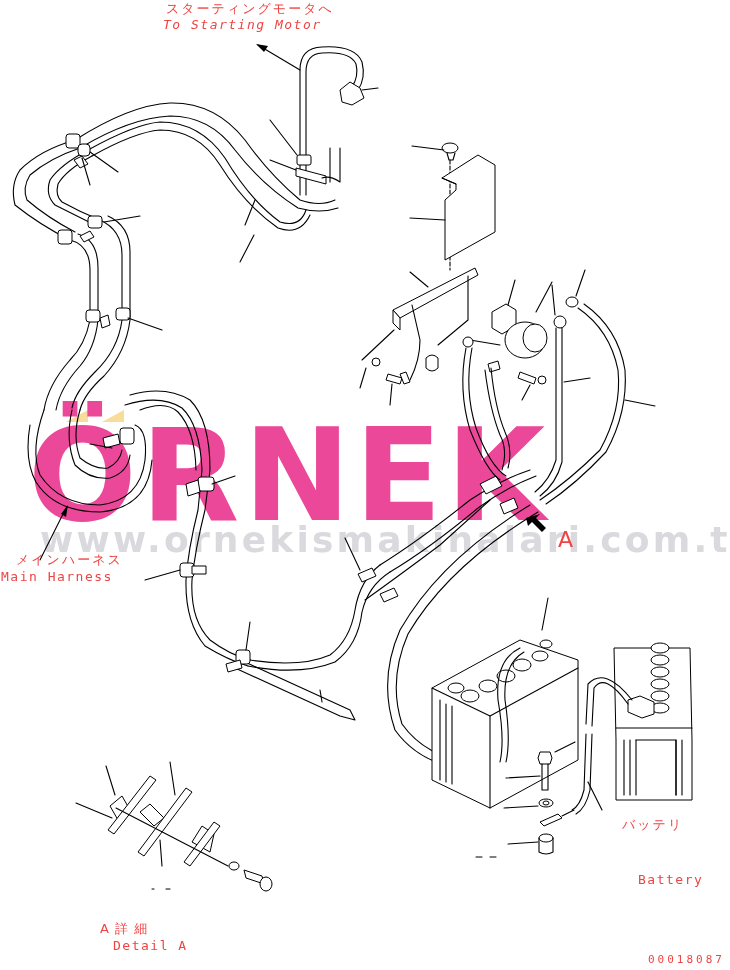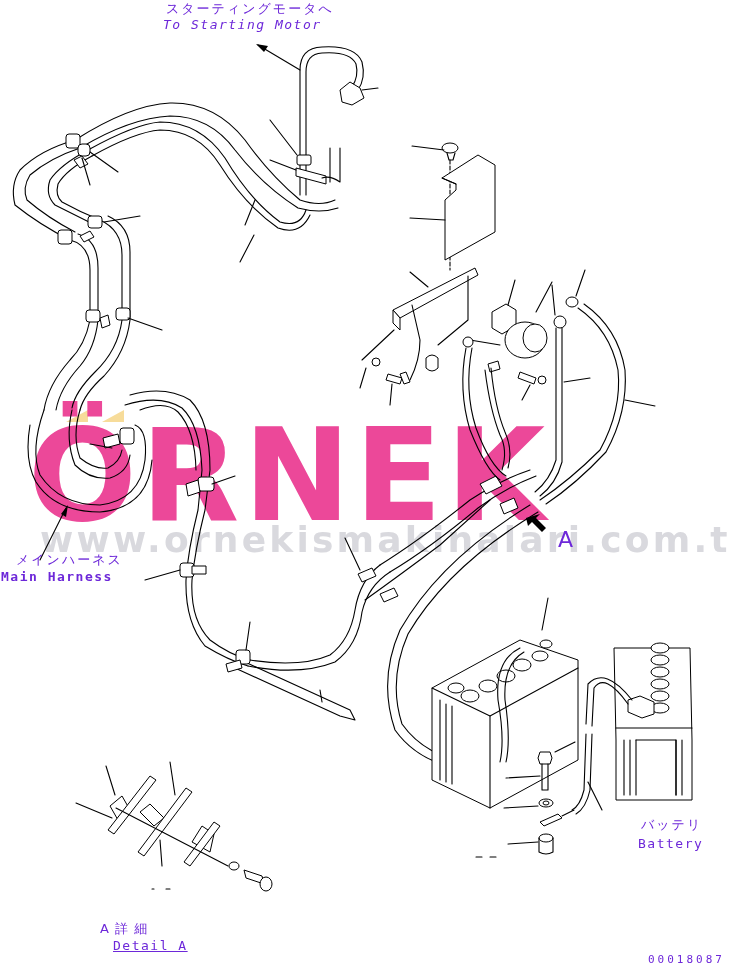--- a/index.html
+++ b/index.html
@@ -9,21 +9,21 @@
   .wm { position: absolute; left: 0; top: 0; width: 730px; height: 970px; pointer-events: none; }
   .wm-word { position: absolute; left: 28px; top: 412px; width: 680px; text-align: left;
              font-family: "DejaVu Sans", "Liberation Sans", sans-serif; font-weight: bold;
              font-size: 128px; letter-spacing: 4px; color: #ec4899; line-height: 1; }
   .wm-url { position: absolute; left: 40px; top: 522px; width: 670px;
             font-family: "DejaVu Sans", "Liberation Sans", sans-serif; font-weight: bold;
             font-size: 36px; letter-spacing: 3.2px; color: #d9d9de; line-height: 1; white-space: nowrap; }
   .wm-accent { position: absolute; top: 410px; width: 0; height: 0;
                border-left: 22px solid transparent; border-bottom: 12px solid #f7dc9a; }
   .label { position: absolute; font-size: 13px; line-height: 16px; letter-spacing: 1.5px;
-           white-space: nowrap; color: #6d28d9; }
+           white-space: nowrap; color: #ef4444; }
   .jp { font-family: "DejaVu Sans", sans-serif; font-size: 13px; letter-spacing: 2px; }
   svg .l { fill: none; stroke: #000; stroke-width: 1.1; stroke-linecap: round; stroke-linejoin: round; }
   svg .w { fill: #fff; stroke: #000; stroke-width: 1; }
   svg .k { fill: #000; stroke: none; }
 </style>
 </head>
 <body>
 
 <div class="wm">
   <div class="wm-accent" style="left:66px;"></div>
@@ -260,23 +260,23 @@
   <g>
     <path class="l" d="M254 235 L240 262"></path>
     <path class="l" d="M536 312 L552 282"></path>
   </g>
 </svg>
 
 <div class="label jp" style="left:166px; top:1px;">スターティングモータへ</div>
 <div class="label" style="left:163px; top:17px;font-style:italic;">To Starting Motor</div>
 
 <div class="label jp" style="left:16px; top:552px;">メインハーネス</div>
-<div class="label" style="left:1px; top:569px;font-weight:bold;">Main Harness</div>
-
-<div class="label jp" style="left:641px; top:817px;">バッテリ</div>
-<div class="label" style="left:638px; top:836px;">Battery</div>
+<div class="label" style="left:1px; top:569px;">Main Harness</div>
+
+<div class="label jp" style="left:622px; top:817px;">バッテリ</div>
+<div class="label" style="left:638px; top:872px;">Battery</div>
 
 <div class="label jp" style="left:100px; top:921px; letter-spacing:1px;">A 詳 細</div>
-<div class="label" style="left:113px; top:938px;text-decoration:underline;">Detail A</div>
+<div class="label" style="left:113px; top:938px;">Detail A</div>
 
 <div class="label" style="left:558px; top:528px; font-family:'DejaVu Sans', sans-serif; font-size:22px; line-height:24px; letter-spacing:0;">A</div>
 
 <div class="label" style="left:648px; top:954px; font-size:11px; letter-spacing:3px; line-height:12px;">00018087</div>
 
 </body></html>

